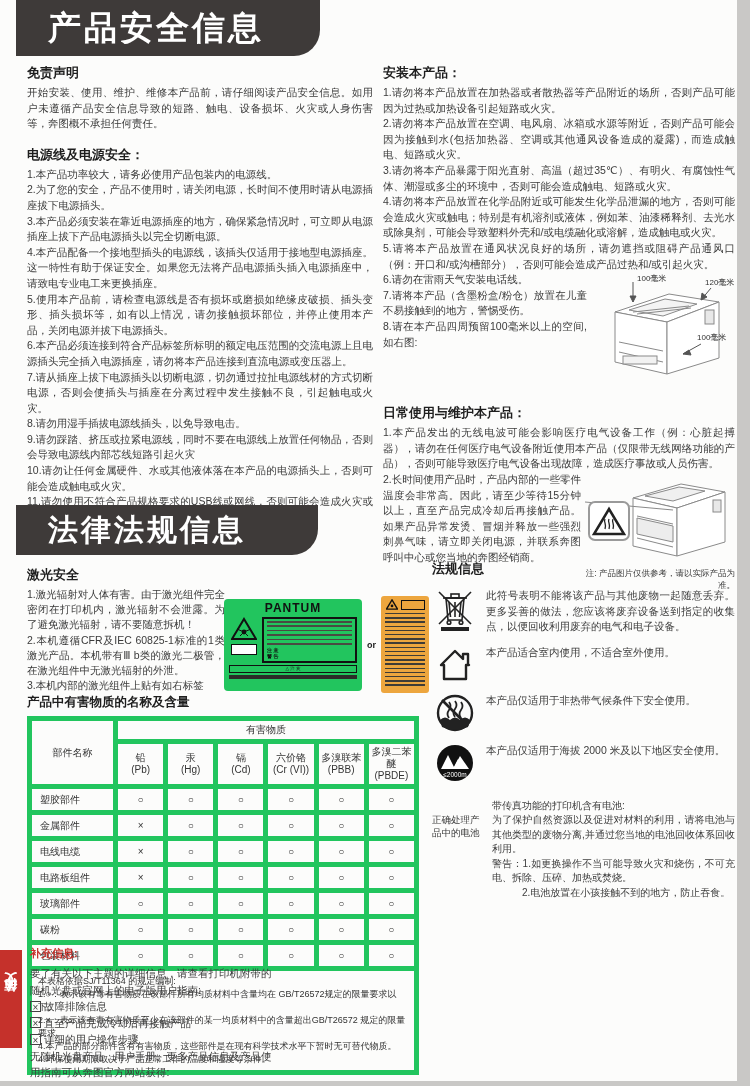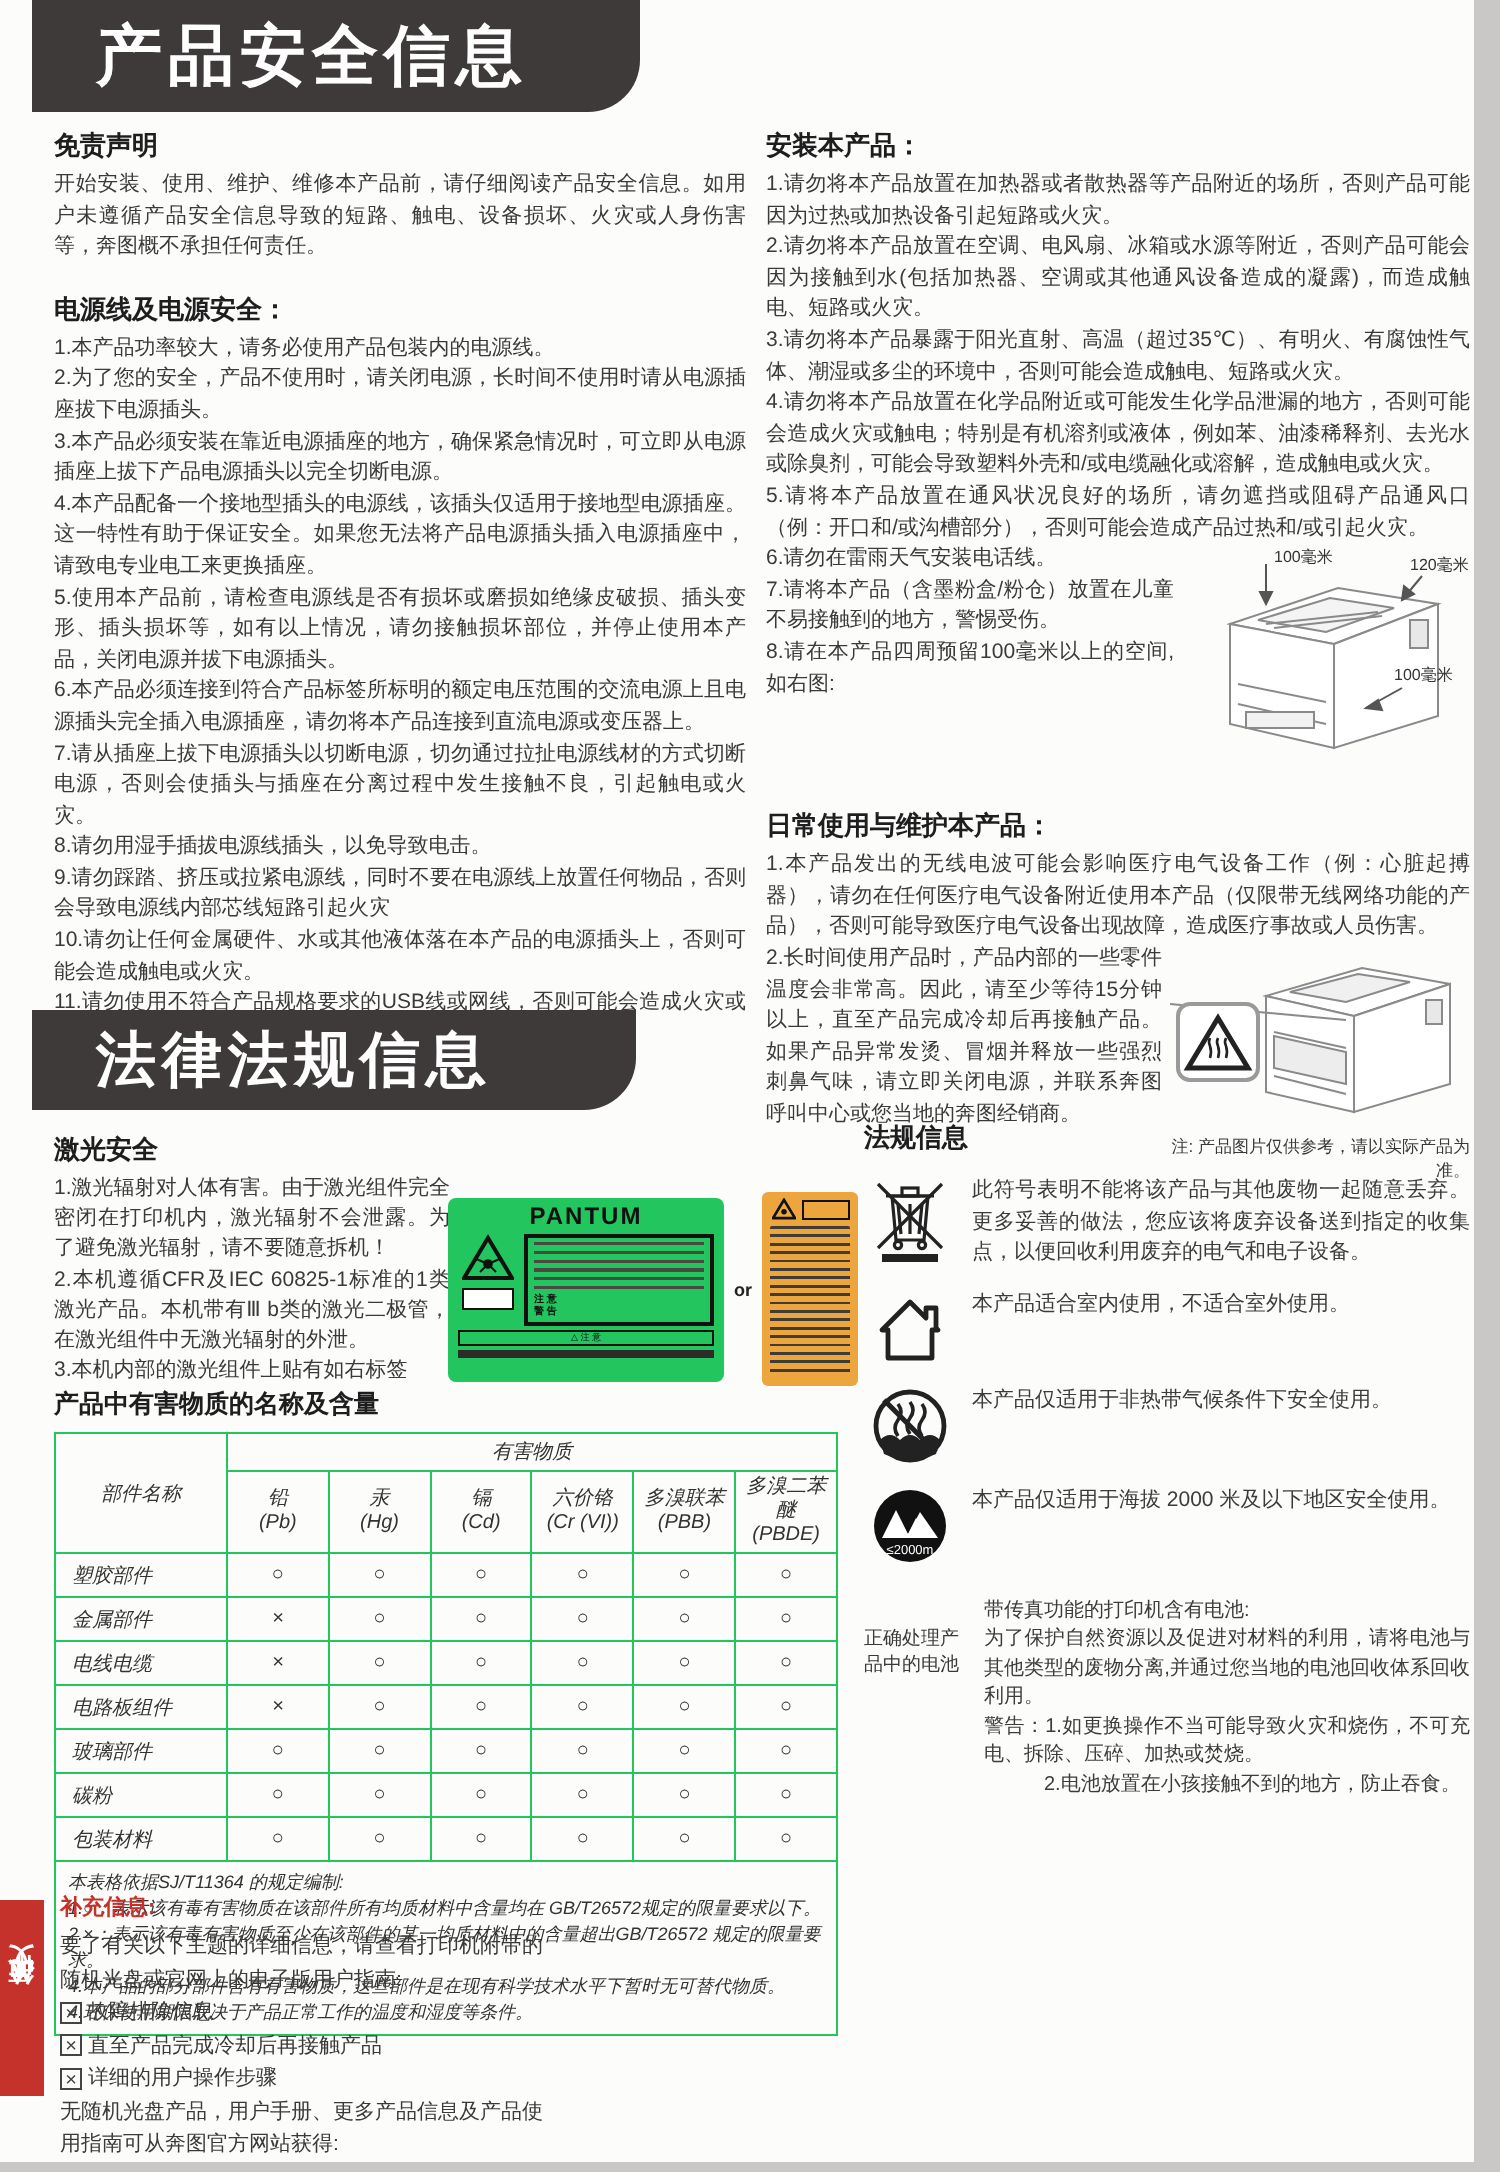--- a/index.html
+++ b/index.html
@@ -68,21 +68,21 @@
   .reg-icon{width:46px;flex:none;display:flex;justify-content:center;}
   .reg-row .txt{flex:1;font-size:10.5px;line-height:15.5px;padding-left:8px;text-align:justify;}
   .battery{display:flex;margin-top:16px;}
   .bat-label{width:52px;flex:none;font-size:9.5px;line-height:13px;color:#3a3a3a;padding-top:14px;}
   .bat-body{flex:1;padding-left:8px;font-size:10px;line-height:14.5px;}
   .bat-body p{margin:0;text-align:justify;}
   
   .table-sec{position:absolute;left:27px;top:694px;width:392px;}
   .table-sec h3{font-size:12.5px;font-weight:bold;color:#1e1e1e;margin:0 0 5px 0;}
   table.haz{border-collapse:collapse;width:100%;table-layout:fixed;}
-  table.haz th,table.haz td{border:1px solid #22c55e;font-size:10px;color:#333;text-align:center;padding:2px 1px;font-weight:normal;font-style:italic;}
+  table.haz th,table.haz td{border:5px solid #22c55e;font-size:10px;color:#333;text-align:center;padding:2px 1px;font-weight:normal;}
   table.haz th{font-size:10px;}
   .haz col.c-part{width:86px;}
   .haz .grp{height:18px;}
   .haz .sub th{height:28px;line-height:12px;}
   .haz tbody td{height:17px;}
   .haz td.t-part{text-align:left;padding-left:8px;}
   .haz .foot-cell{text-align:left;font-size:9px;line-height:13px;padding:4px 6px;}
   .haz .foot-cell p{margin:0;}
   
   .sup-sec{position:absolute;left:30px;top:946px;width:248px;}

